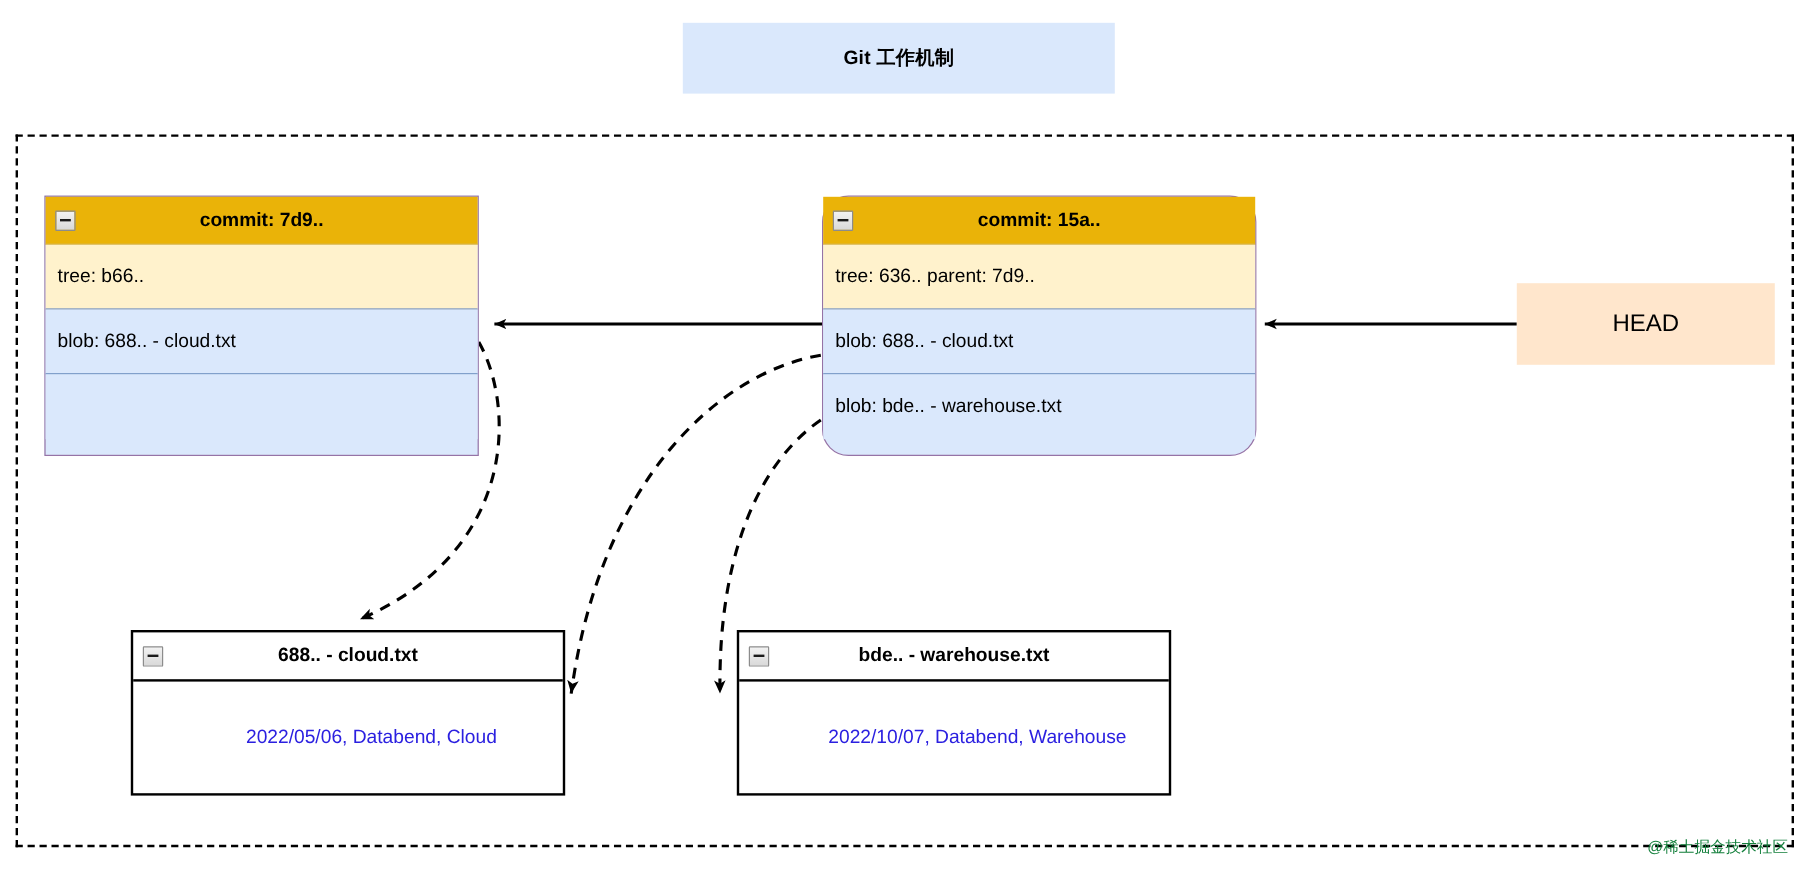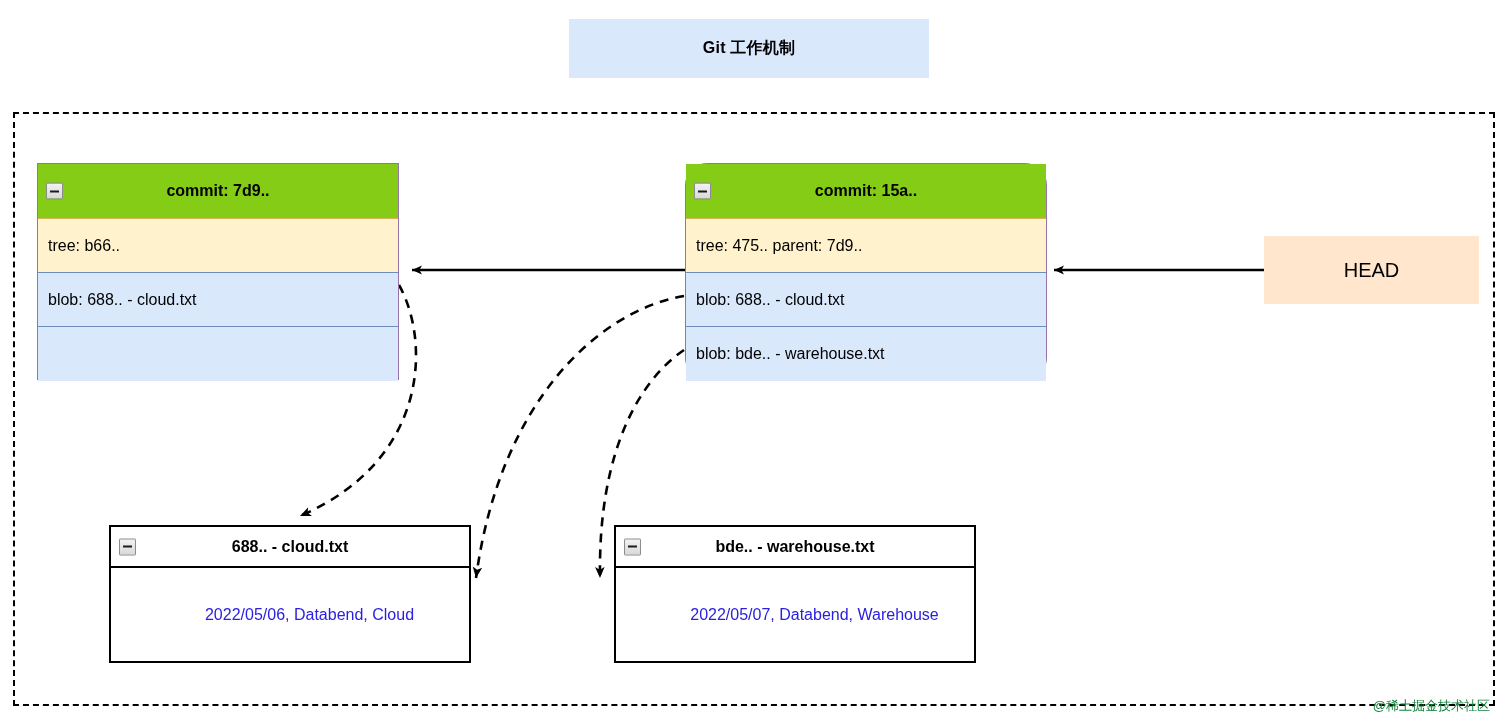--- a/index.html
+++ b/index.html
@@ -55,25 +55,25 @@
     background: #dae8fc;
   }
   .commit-row {
     position: relative;
     display: flex;
     align-items: center;
     font-size: 16px;
     line-height: 1;
   }
   .row-header {
-    background: #84cc16;
+    background: #eab308;
     border-bottom: 1px solid #d6b656;
     justify-content: center;
     font-weight: bold;
-    height: 55px;
+    height: 40px;
   }
   .row-tree {
     background: #fff2cc;
     border-bottom: 1px solid #6c8ebf;
     padding-left: 10px;
     height: 54px;
   }
   .row-blob {
     background: #dae8fc;
     border-bottom: 1px solid #6c8ebf;
@@ -191,21 +191,21 @@
       <span></span>
     </div>
   </div>
 
   <div class="commit-card" style="left:685px; top:163px; width:362px; height:217px;border-radius:22px;">
     <div class="commit-row row-header">
       <span class="collapse-icon"></span>
       <span>commit: 15a..</span>
     </div>
     <div class="commit-row row-tree">
-      <span>tree: 475.. parent: 7d9..</span>
+      <span>tree: 636.. parent: 7d9..</span>
     </div>
     <div class="commit-row row-blob">
       <span>blob: 688.. - cloud.txt</span>
     </div>
     <div class="commit-row row-blob last">
       <span>blob: bde.. - warehouse.txt</span>
     </div>
   </div>
 
   <div class="head-box">
@@ -221,21 +221,21 @@
       <span>2022/05/06, Databend, Cloud</span>
     </div>
   </div>
 
   <div class="blob-card" style="left:614px; top:525px; width:362px; height:138px;">
     <div class="blob-head">
       <span class="collapse-icon"></span>
       <span>bde.. - warehouse.txt</span>
     </div>
     <div class="blob-body">
-      <span>2022/05/07, Databend, Warehouse</span>
+      <span>2022/10/07, Databend, Warehouse</span>
     </div>
   </div>
 
   <div class="watermark">
     <span>@稀土掘金技术社区</span>
   </div>
 
 </div>
 
 </body></html>

